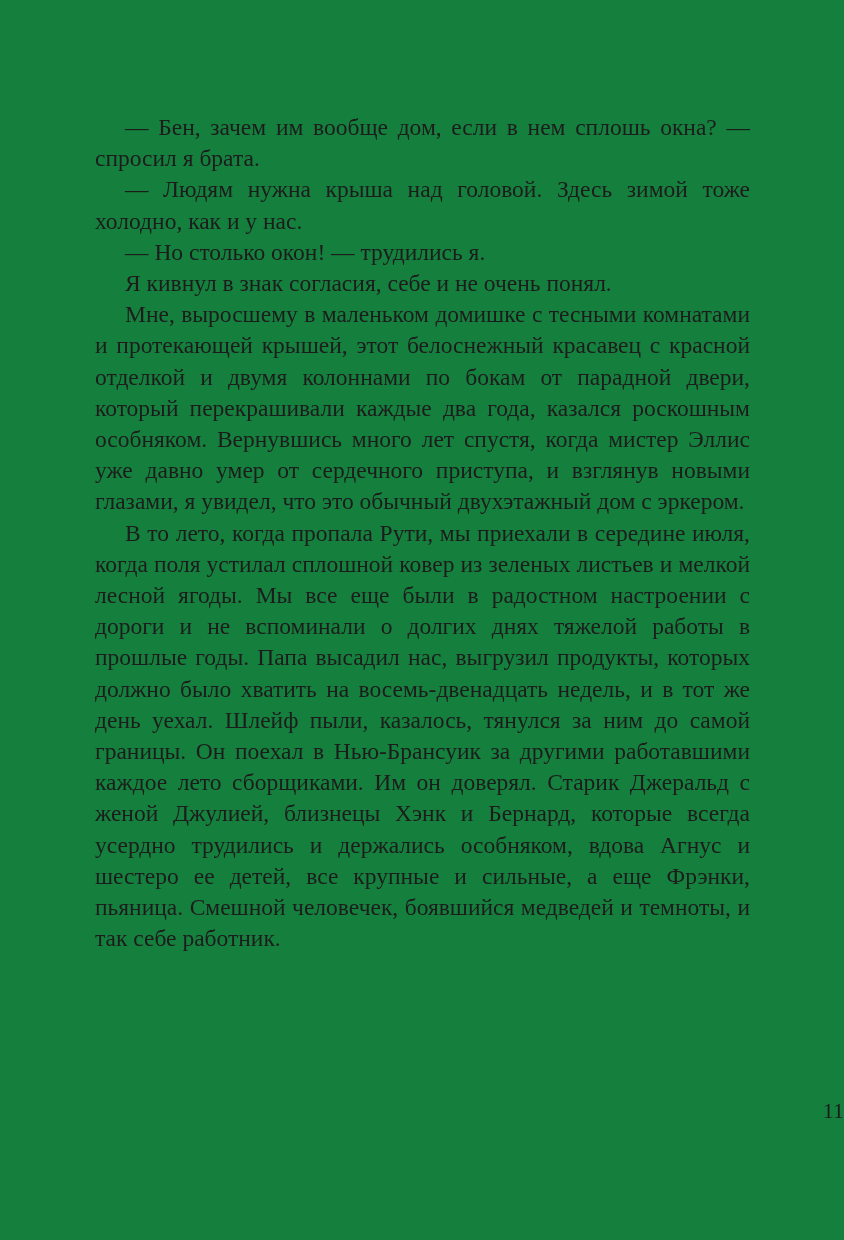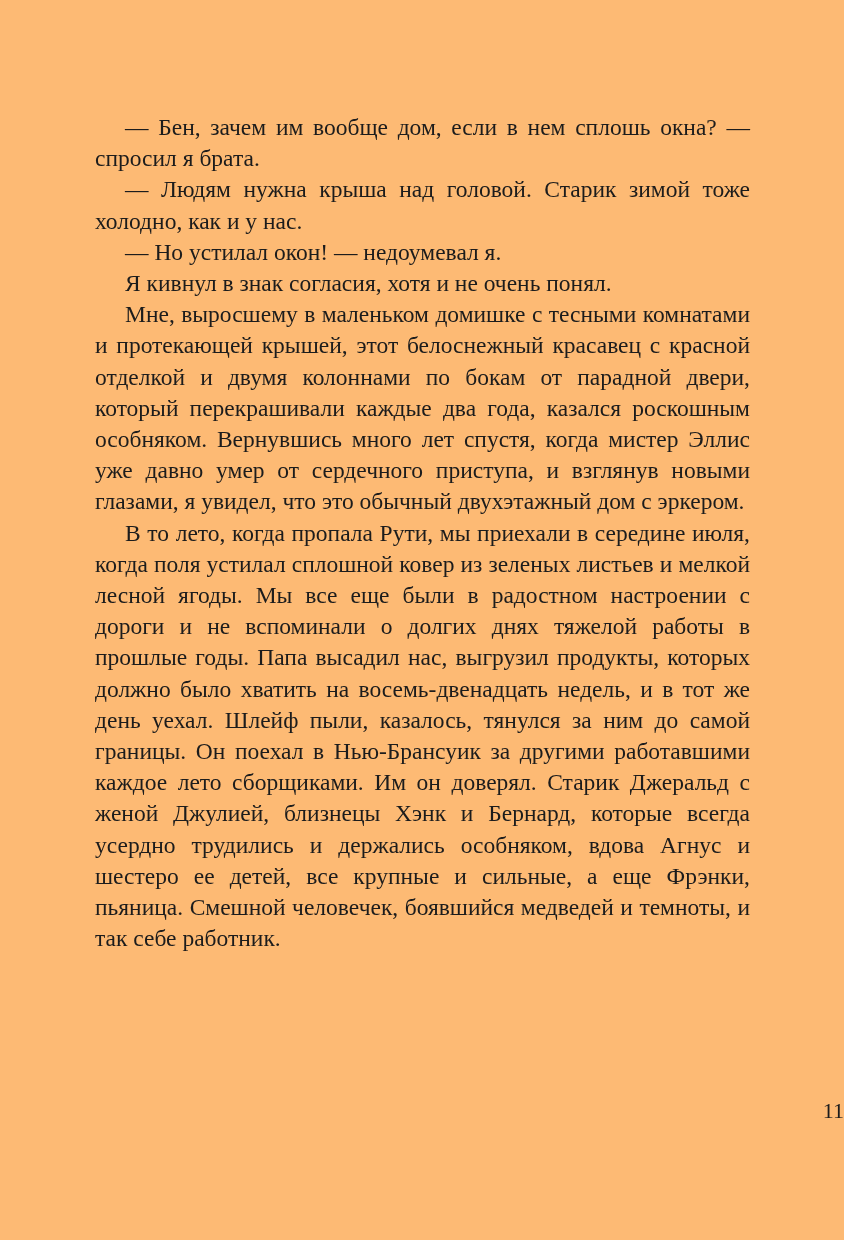--- a/index.html
+++ b/index.html
@@ -4,21 +4,21 @@
 <style>
   html, body {
     margin: 0;
     padding: 0;
     background: #ffffff;
   }
   .book-page {
     position: relative;
     width: 844px;
     height: 1240px;
-    background: #fdba74;
+    background: #15803d;
     box-sizing: border-box;
     overflow: hidden;
     font-family: "Liberation Serif", "DejaVu Serif", serif;
     color: #1c1c1c;
   }
   .text-block {
     position: absolute;
     top: 112px;
     left: 95px;
     width: 655px;
@@ -42,20 +42,20 @@
     font-size: 22px;
     color: #1c1c1c;
   }
 </style>
 </head>
 <body>
 
 <div class="book-page">
   <div class="text-block">
     <p>— Бен, зачем им вообще дом, если в нем сплошь окна? — спросил я брата.</p>
-    <p>— Людям нужна крыша над головой. Старик зимой тоже холодно, как и у нас.</p>
-    <p>— Но устилал окон! — недоумевал я.</p>
-    <p>Я кивнул в знак согласия, хотя и не очень понял.</p>
+    <p>— Людям нужна крыша над головой. Здесь зимой тоже холодно, как и у нас.</p>
+    <p>— Но столько окон! — трудились я.</p>
+    <p>Я кивнул в знак согласия, себе и не очень понял.</p>
     <p>Мне, выросшему в маленьком домишке с тесными комнатами и протекающей крышей, этот белоснежный красавец с красной отделкой и двумя колоннами по бокам от парадной двери, который перекрашивали каждые два года, казался роскошным особняком. Вернувшись много лет спустя, когда мистер Эллис уже давно умер от сердечного приступа, и взглянув новыми глазами, я увидел, что это обычный двухэтажный дом с эркером.</p>
     <p>В то лето, когда пропала Рути, мы приехали в середине июля, когда поля устилал сплошной ковер из зеленых листьев и мелкой лесной ягоды. Мы все еще были в радостном настроении с дороги и не вспоминали о долгих днях тяжелой работы в прошлые годы. Папа высадил нас, выгрузил продукты, которых должно было хватить на восемь-двенадцать недель, и в тот же день уехал. Шлейф пыли, казалось, тянулся за ним до самой границы. Он поехал в Нью-Брансуик за другими работавшими каждое лето сборщиками. Им он доверял. Старик Джеральд с женой Джулией, близнецы Хэнк и Бернард, которые всегда усердно трудились и держались особняком, вдова Агнус и шестеро ее детей, все крупные и сильные, а еще Фрэнки, пьяница. Смешной человечек, боявшийся медведей и темноты, и так себе работник.</p>
   </div>
   <div class="page-number">11</div>
 </div>
 
 </body></html>

